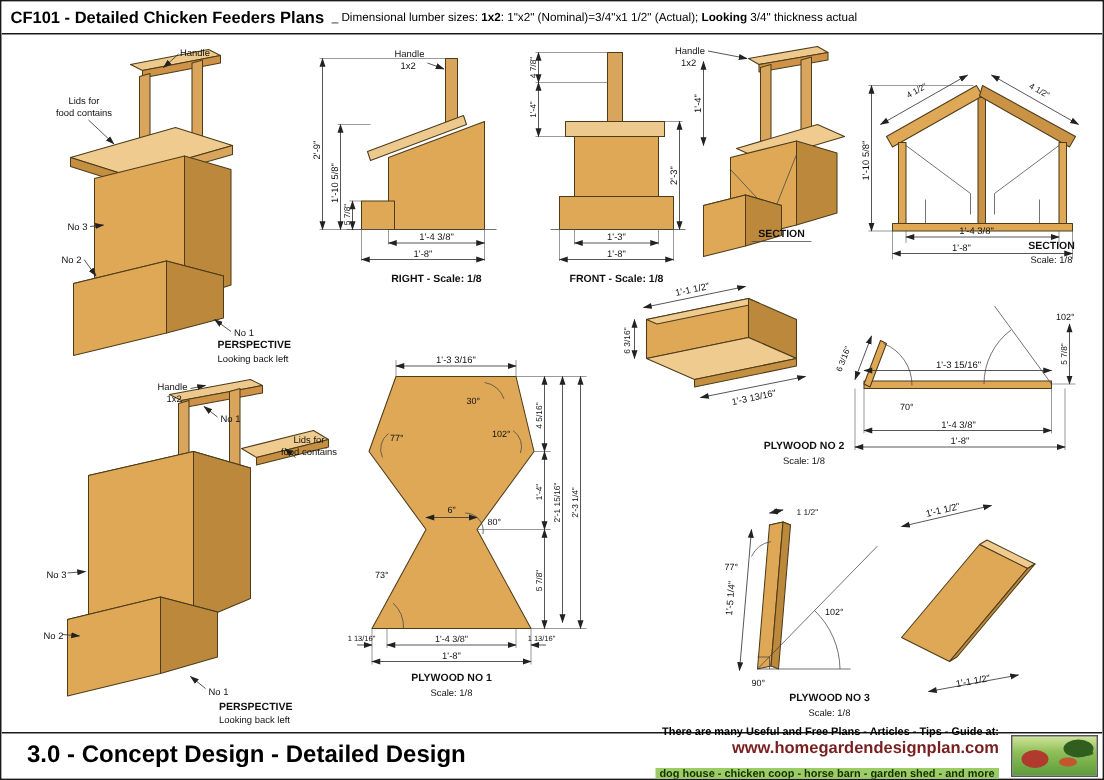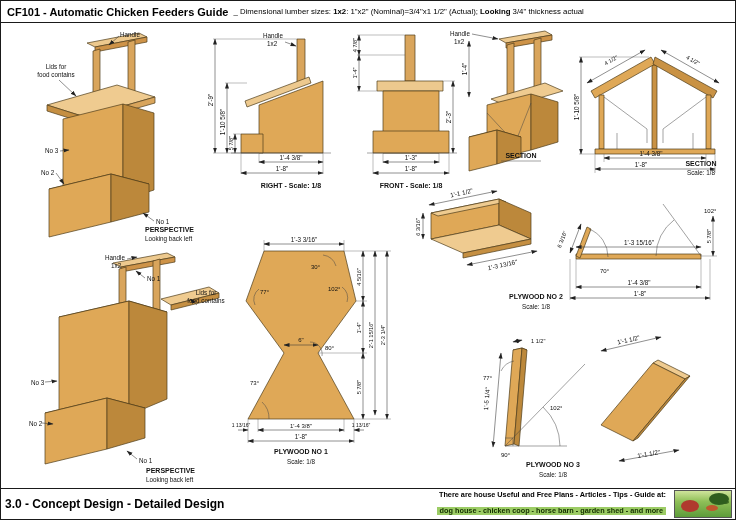--- a/index.html
+++ b/index.html
@@ -11,37 +11,37 @@
   .t2 b{font-weight:bold}
   #drawing{position:absolute;top:22px;left:0}
   .lbl{font-family:"Liberation Sans",sans-serif;fill:#111}
   .bold{font-weight:bold}
   .wood{stroke:#4d3c1a;stroke-width:0.7;stroke-linejoin:round}
   .dim{stroke:#333;stroke-width:0.55;fill:none}
   .ext{stroke:#555;stroke-width:0.4}
   .ldr{stroke:#333;stroke-width:0.55;fill:none}
   .thin{stroke:#444;stroke-width:0.5;fill:none}
   footer{position:absolute;bottom:0;left:0;right:0;height:31px;border-top:1px solid #1a1a1a;background:#fff;display:flex;align-items:center}
-  .f-left{font-size:12px;font-weight:bold;color:#000;padding-left:4px;flex:0 0 auto}
+  .f-left{font-size:16px;font-weight:bold;color:#000;padding-left:17px;flex:0 0 auto}
   .f-right{margin-left:auto;text-align:right;padding-right:4px;line-height:1.15}
   .fr1{font-size:7.3px;font-weight:bold;color:#000}
   .fr2{font-size:11px;font-weight:bold;color:#7a1f1f}
   .fr3{font-size:7.3px;font-weight:bold;color:#143000;background:#9ccc65;display:inline-block;padding:0 3px}
   .f-photo{width:58px;height:28px;margin:0 3px 0 4px;border:1px solid #555;position:relative;overflow:hidden;
     background:linear-gradient(180deg,#cfe49b 0%,#8fbf58 40%,#5d9c3a 100%)}
   .f-photo::before{content:"";position:absolute;left:6px;top:9px;width:18px;height:12px;border-radius:50%;background:#b03a2e;box-shadow:22px 2px 0 -3px #c0572e, 34px -4px 0 -4px #3e6b23}
   .f-photo::after{content:"";position:absolute;right:2px;top:2px;width:20px;height:12px;border-radius:50%;background:#2f5e1e}
 </style>
 </head>
 <body>
 
 <div class="page">
 
   <header class="hdr">
-    <span class="t1">CF101 - Automatic Chicken Feeders Guide</span>
+    <span class="t1">CF101 - Detailed Chicken Feeders Plans</span>
     <span class="t2"><span>_ Dimensional lumber sizes: </span><b>1x2</b><span>: 1"x2" (Nominal)=3/4"x1 1/2" (Actual); </span><b>Looking</b><span> 3/4" thickness actual</span></span>
   </header>
 
   <svg id="drawing" width="736" height="466" viewBox="0 22 736 466">
     <defs>
       <marker id="ae" markerWidth="7" markerHeight="7" refX="5.5" refY="3" orient="auto" markerUnits="userSpaceOnUse">
           <path d="M0,1 L6,3 L0,5 Z" fill="#222"></path>
         </marker>
       <marker id="as" markerWidth="7" markerHeight="7" refX="0.5" refY="3" orient="auto" markerUnits="userSpaceOnUse">
           <path d="M6,1 L0,3 L6,5 Z" fill="#222"></path>
@@ -349,19 +349,20 @@
           <text x="648" y="455" class="lbl" font-size="6.3" text-anchor="middle" transform="rotate(-10 648 455)">1'-1 1/2"</text>
           <text x="552" y="466" class="lbl bold" font-size="7" text-anchor="middle">PLYWOOD NO 3</text>
           <text x="552" y="476" class="lbl" font-size="6.3" text-anchor="middle">Scale: 1/8</text>
         </g>
     </g>
   </svg>
 
   <footer>
     <div class="f-left">3.0 - Concept Design - Detailed Design</div>
     <div class="f-right">
-      <div class="fr1">There are house Useful and Free Plans - Articles - Tips - Guide at:</div>
+      <div class="fr1">There are many Useful and Free Plans - Articles - Tips - Guide at:</div>
+      <div class="fr2">www.homegardendesignplan.com</div>
       <div class="fr3">dog house - chicken coop - horse barn - garden shed - and more</div>
     </div>
     <div class="f-photo"></div>
   </footer>
 
 </div>
 
 </body></html>

